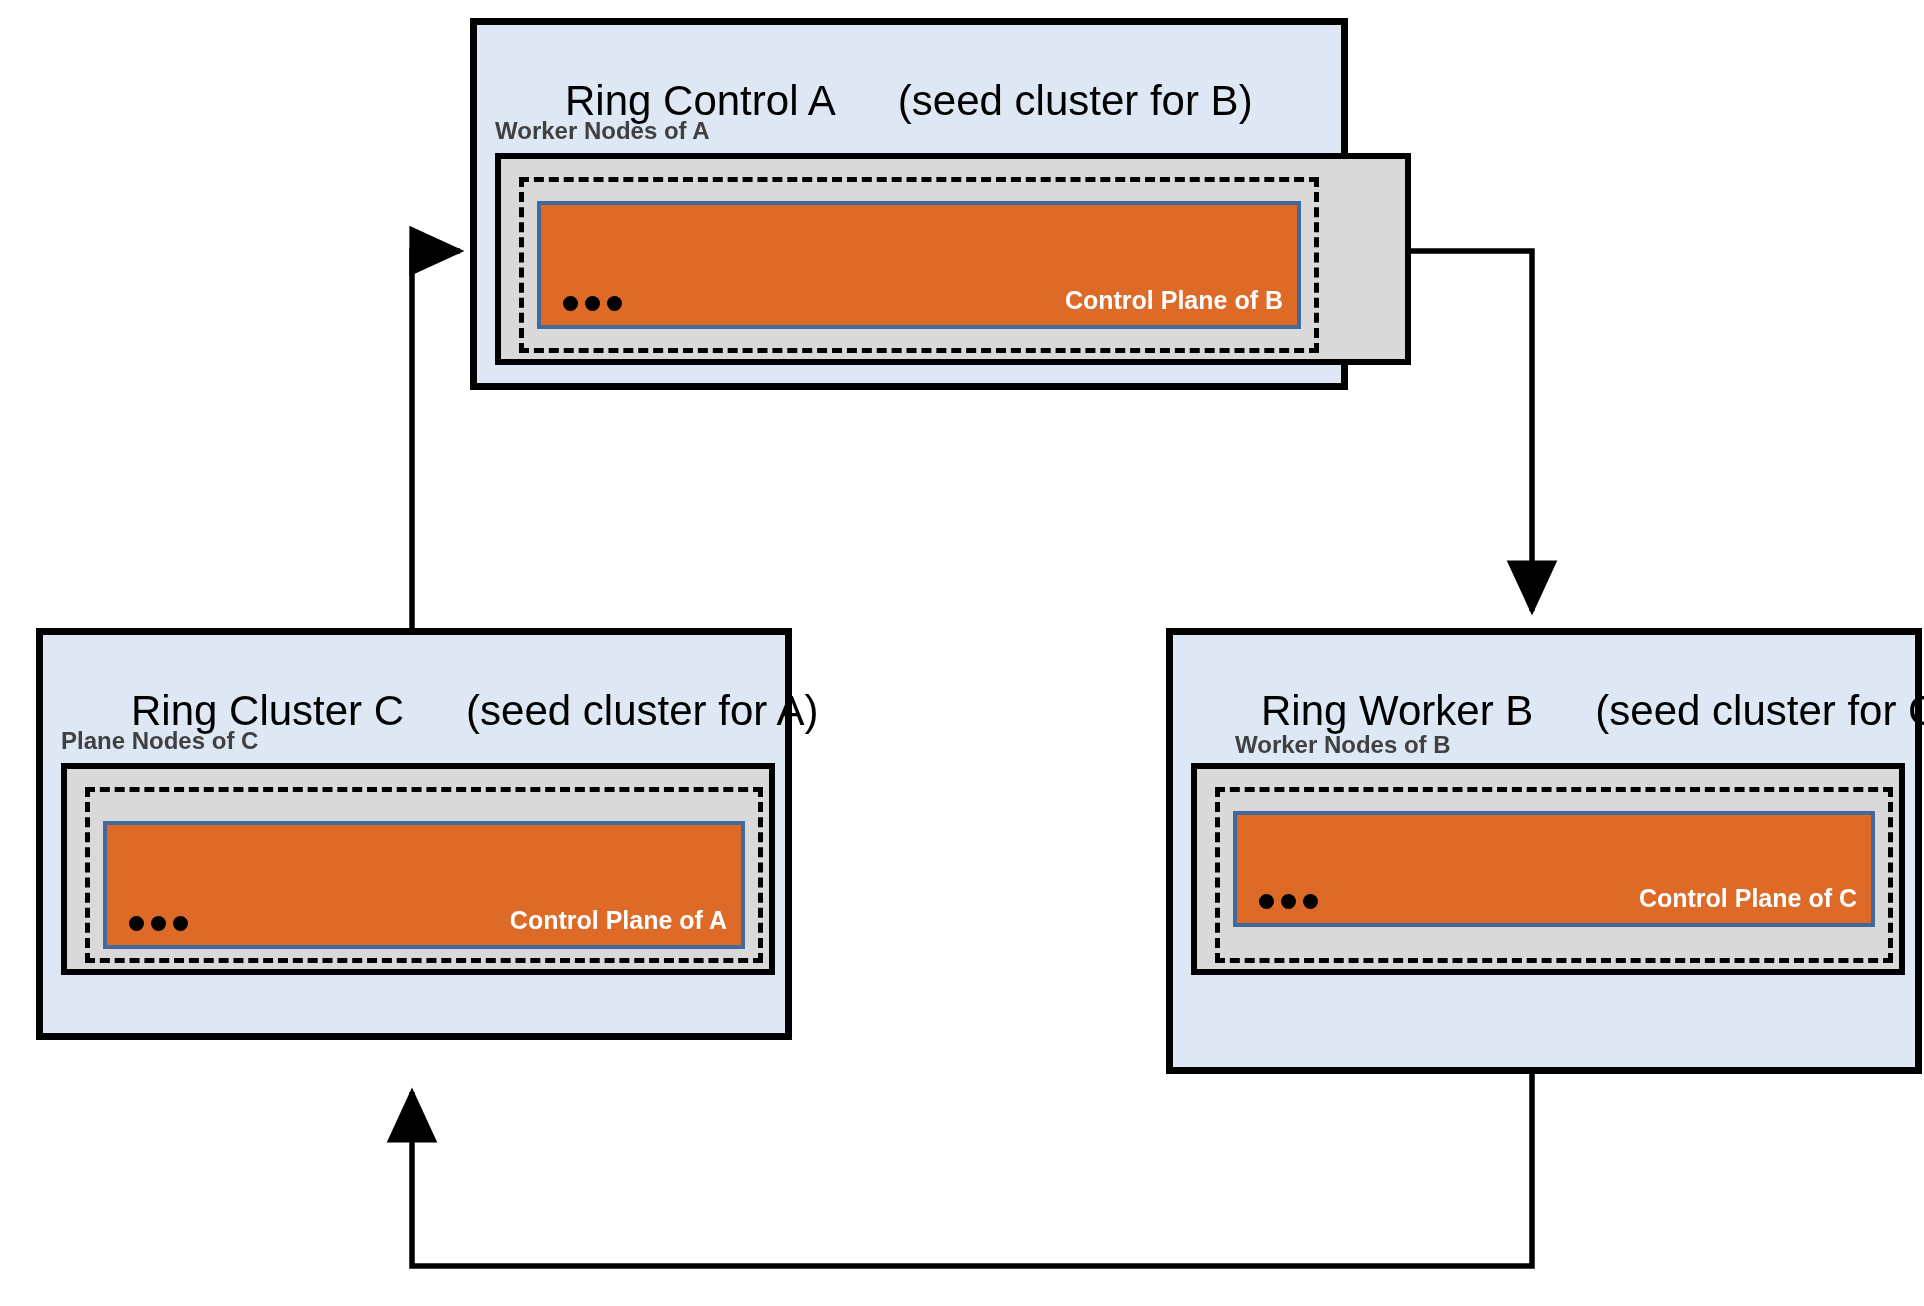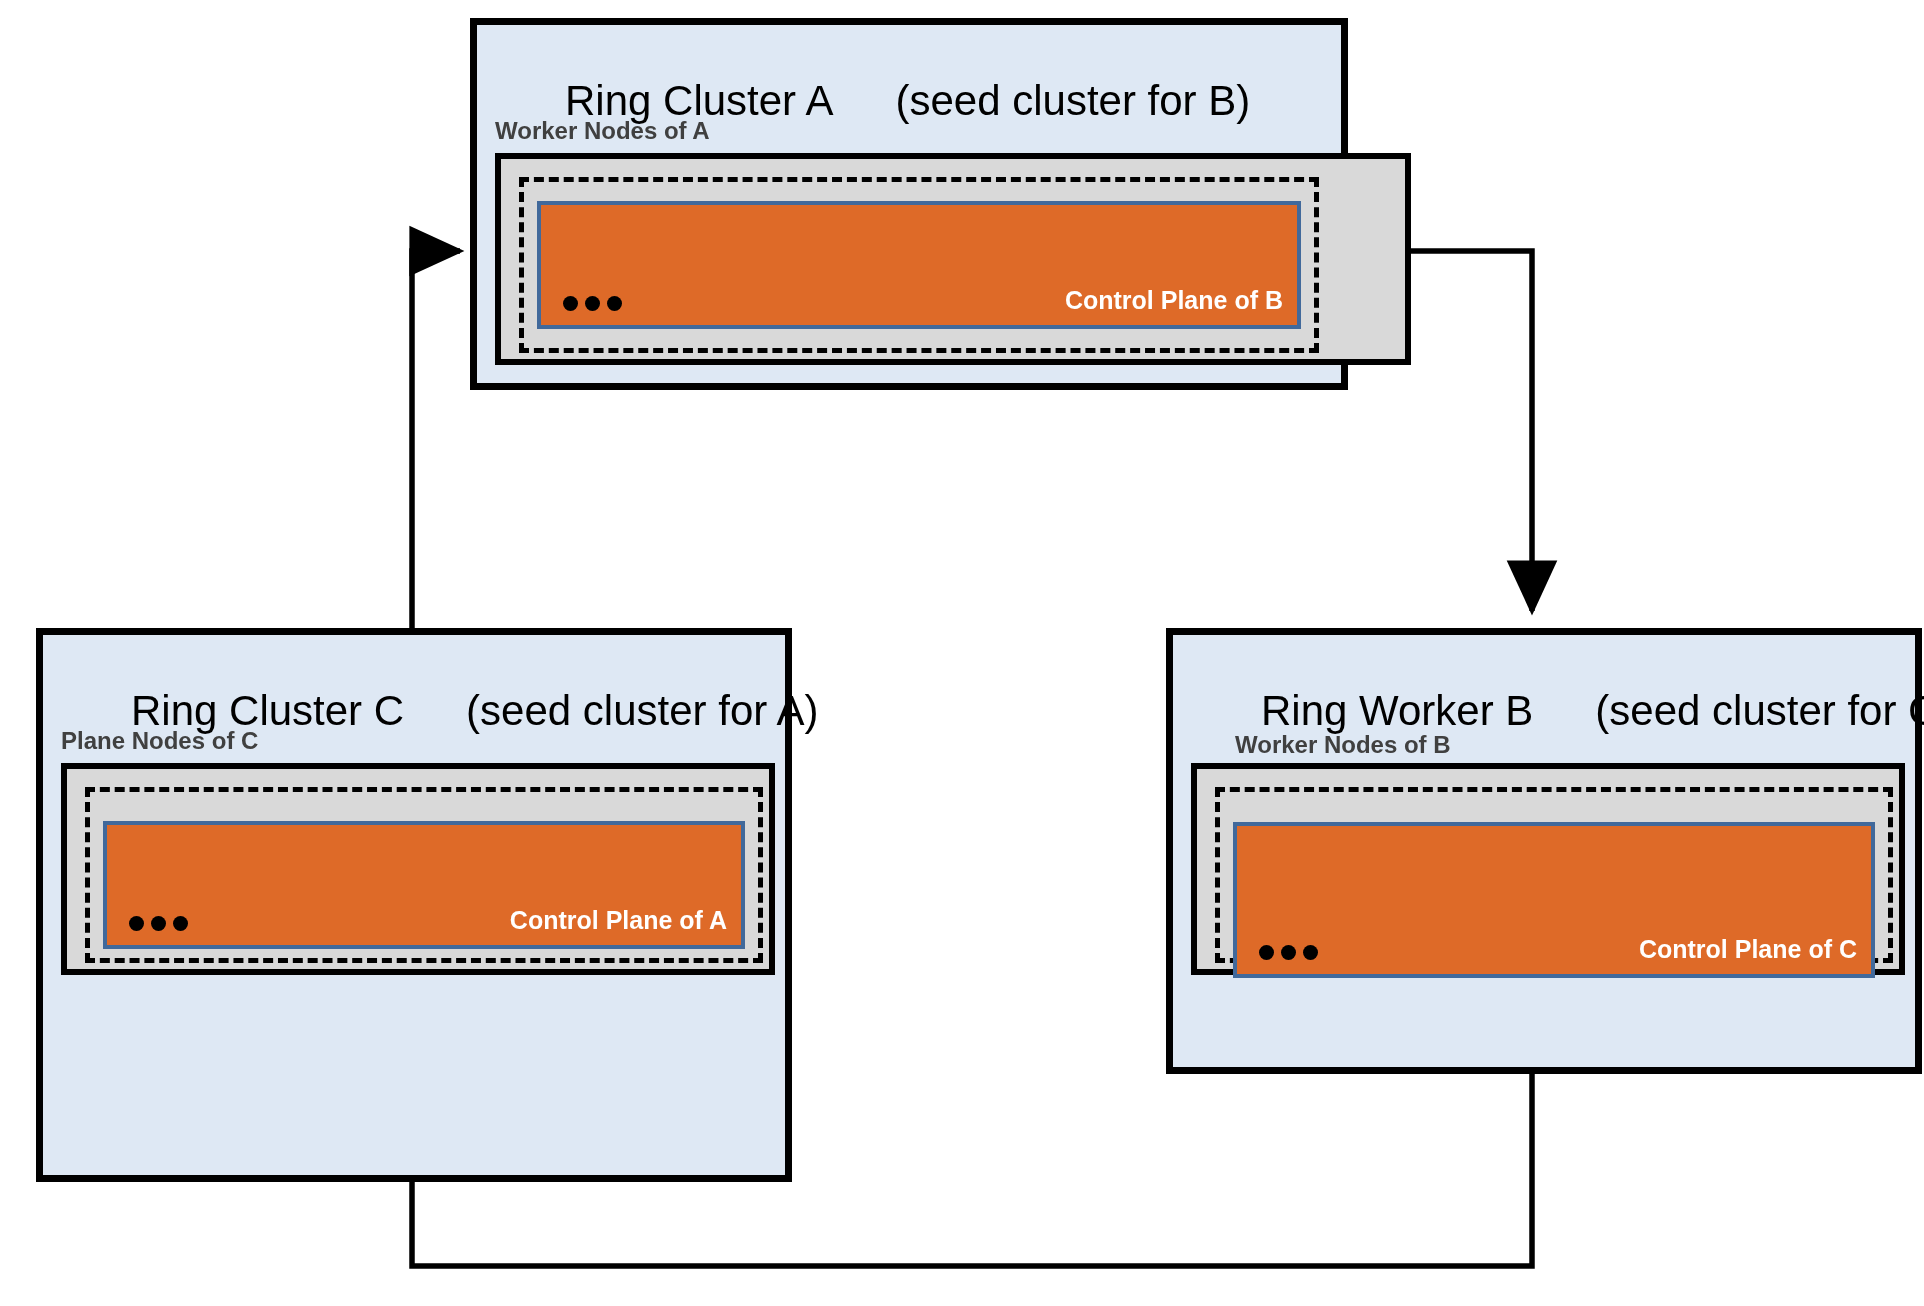--- a/index.html
+++ b/index.html
@@ -120,38 +120,38 @@
 
     <path d="M 412,630 L 412,251 L 460,251" fill="none" stroke="#000000" stroke-width="5.5" marker-end="url(#ah)"></path>
 
     <path d="M 1348,251 L 1532,251 L 1532,611" fill="none" stroke="#000000" stroke-width="5.5" marker-end="url(#ah)"></path>
 
     <path d="M 1532,1062 L 1532,1266 L 412,1266 L 412,1092" fill="none" stroke="#000000" stroke-width="5.5" marker-end="url(#ah)"></path>
   </svg>
 
   <div class="cluster" style="left:470px; top:18px; width:878px; height:372px;">
     <div class="cluster-title">
-      <span>Ring Cluster A</span><span class="seed">(seed cluster for B)</span>
+      <span>Ring Control A</span><span class="seed">(seed cluster for B)</span>
     </div>
     <div class="worker-label" style="top:92px;">Worker Nodes of A</div>
 
     <div class="worker-box" style="left:18px; top:128px; width:916px; height:212px;">
       <div class="dashed-box" style="left:18px; top:18px; width:800px; height:176px;"></div>
       <div class="control-plane" style="left:36px; top:42px; width:764px; height:128px;">
         <span class="ellipsis" title="more nodes">
             <i></i>
             <i></i>
             <i></i>
           </span>
         <span class="cp-label">Control Plane of B</span>
       </div>
     </div>
   </div>
 
-  <div class="cluster" style="left:36px; top:628px; width:756px; height:554px;">
+  <div class="cluster" style="left:36px; top:628px; width:756px; height:412px;">
     <div class="cluster-title">
       <span>Ring Cluster C</span><span class="seed">(seed cluster for A)</span>
     </div>
     <div class="worker-label" style="top:92px;">Plane Nodes of C</div>
 
     <div class="worker-box" style="left:18px; top:128px; width:714px; height:212px;">
       <div class="dashed-box" style="left:18px; top:18px; width:678px; height:176px;"></div>
       <div class="control-plane" style="left:36px; top:52px; width:642px; height:128px;">
         <span class="ellipsis" title="more nodes">
             <i></i>
@@ -164,21 +164,21 @@
   </div>
 
   <div class="cluster" style="left:1166px; top:628px; width:756px; height:446px;">
     <div class="cluster-title">
       <span>Ring Worker B</span><span class="seed">(seed cluster for C)</span>
     </div>
     <div class="worker-label" style="top:96px;margin-left:44px;">Worker Nodes of B</div>
 
     <div class="worker-box" style="left:18px; top:128px; width:714px; height:212px;">
       <div class="dashed-box" style="left:18px; top:18px; width:678px; height:176px;"></div>
-      <div class="control-plane" style="left:36px; top:42px; width:642px; height:156px;margin-top:11px;">
+      <div class="control-plane" style="left:36px; top:42px; width:642px; height:116px;">
         <span class="ellipsis" title="more nodes">
             <i></i>
             <i></i>
             <i></i>
           </span>
         <span class="cp-label">Control Plane of C</span>
       </div>
     </div>
   </div>
 

